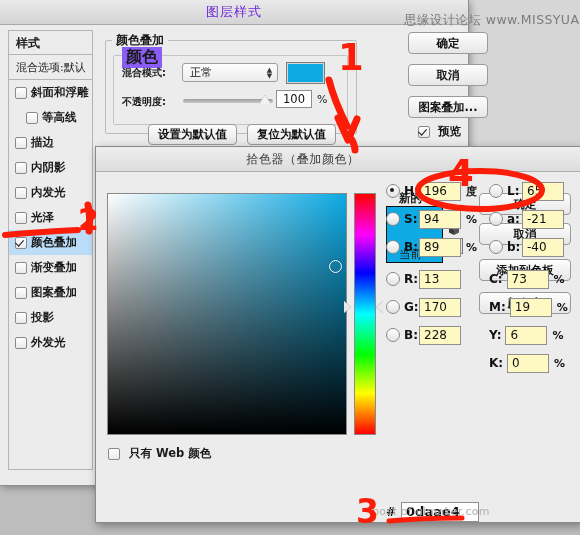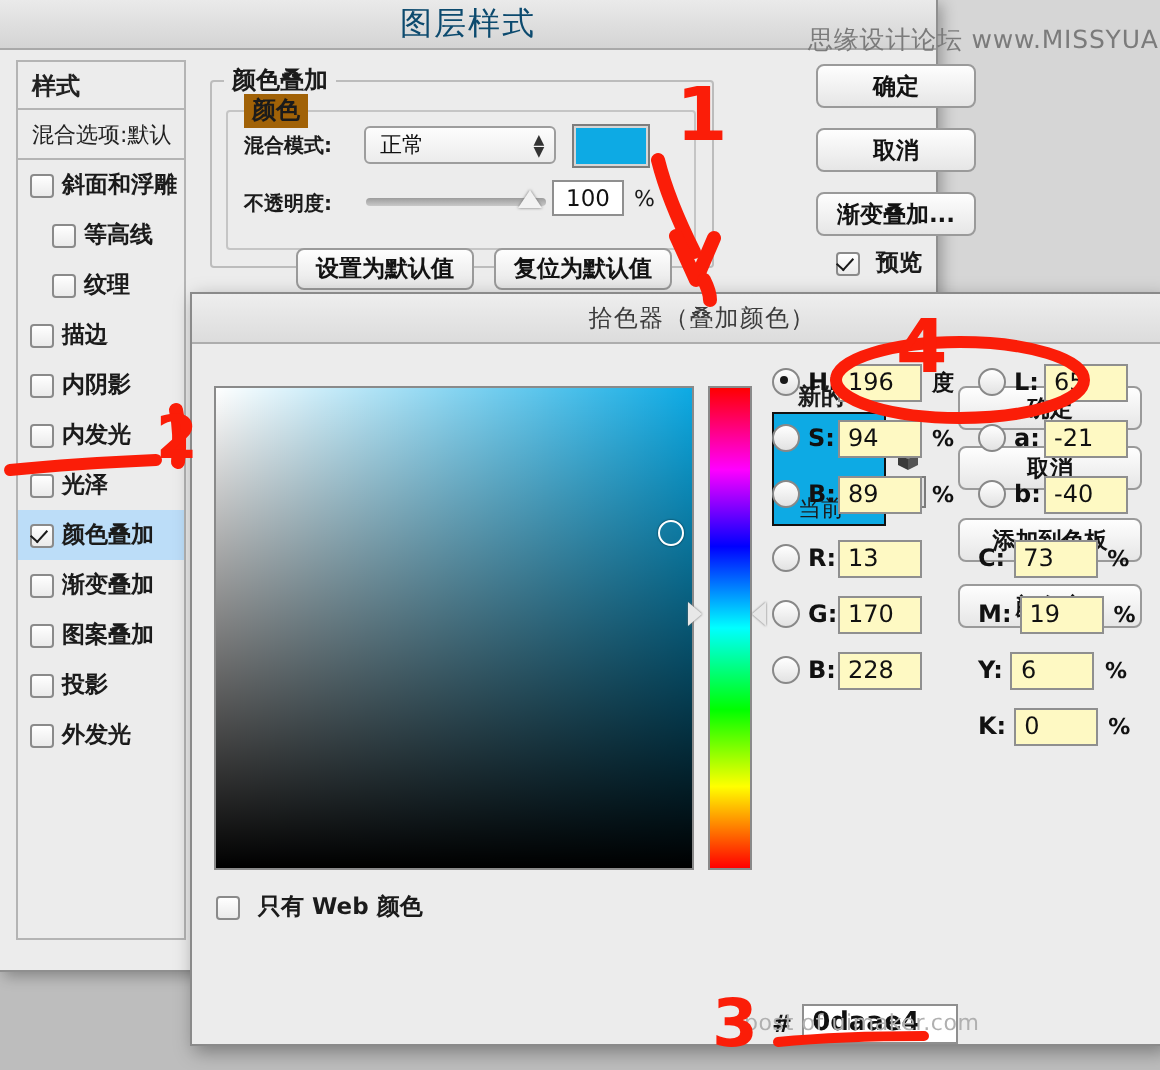--- a/index.html
+++ b/index.html
@@ -24,21 +24,21 @@
     background:#ececec;border-right:1px solid #8f8f8f;border-bottom:1px solid #8f8f8f;
     box-shadow:2px 2px 7px rgba(0,0,0,.30);
   }
   #ls-titlebar{
     position:absolute;left:0;top:0;width:468px;height:24px;
     background:linear-gradient(#eaeaea,#d4d4d4);
     border-bottom:1px solid #a9a9a9;
   }
   #ls-title{
     position:absolute;left:0;top:0;width:468px;height:24px;line-height:24px;
-    text-align:center;font-size:16px;color:#0c4a6e;letter-spacing:1px;
+    text-align:center;font-size:13px;color:#6d28d9;letter-spacing:1px;
   }
 
   
   #styles-col{position:absolute;left:8px;top:30px;width:85px;height:440px;}
   #styles-head{
     width:85px;height:24px;line-height:24px;padding-left:7px;box-sizing:border-box;
     background:#ececec;border:1px solid #b4b4b4;border-bottom:none;font-size:12px;font-weight:bold;color:#222;
   }
   #styles-blend{
     width:85px;height:25px;line-height:25px;padding-left:7px;box-sizing:border-box;
@@ -71,22 +71,22 @@
   }
   #co-group-title{
     position:absolute;left:112px;top:32px;background:#ececec;padding:0 4px;
     font-size:12px;font-weight:bold;color:#1b1b1b;
   }
   #color-sub{
     position:absolute;left:113px;top:55px;width:233px;height:68px;
     border:1px solid #c5c5c5;border-radius:2px;
   }
   #color-sub-title{
-    position:absolute;left:122px;top:47px;background:#a16207;padding:0 4px;
-    font-size:12px;font-weight:bold;color:#1b1b1b;
+    position:absolute;left:122px;top:47px;background:#8b5cf6;padding:0 4px;
+    font-size:16px;font-weight:bold;color:#1b1b1b;
   }
   .fld-label{font-size:10px;font-weight:bold;color:#1b1b1b;}
   #blend-label{position:absolute;left:122px;top:66px;}
   #blend-select{
     position:absolute;left:182px;top:63px;width:96px;height:19px;box-sizing:border-box;
     background:linear-gradient(#fdfdfd,#ececec);border:1px solid #9d9d9d;border-radius:3px;
     font-size:11px;color:#111;line-height:18px;padding-left:7px;
   }
   #blend-arrows{
     position:absolute;left:264px;top:64px;width:11px;height:17px;
@@ -134,21 +134,21 @@
   #picker-dialog{
     position:absolute;left:95px;top:146px;width:485px;height:375px;
     background:#ececec;border:1px solid #8a8a8a;
     box-shadow:2px 3px 9px rgba(0,0,0,.35);
   }
   #pk-titlebar{
     position:absolute;left:0;top:0;width:485px;height:24px;
     background:linear-gradient(#eeeeee,#dcdcdc);border-bottom:1px solid #adadad;
   }
   #pk-title{position:absolute;left:0;top:0;width:414px;height:24px;line-height:24px;text-align:center;
-    font-size:12px;color:#3c3c3c;letter-spacing:.6px;padding-left:48px;}
+    font-size:12px;color:#3c3c3c;letter-spacing:.6px;}
 
   #sv-field{
     position:absolute;left:11px;top:46px;width:238px;height:240px;
     border:1px solid #8a8a8a;
     background:
       linear-gradient(to top, #000, rgba(0,0,0,0)),
       linear-gradient(to right, #fff, rgba(255,255,255,0)),
       #00a8ec;
   }
   #sv-cursor{
@@ -237,24 +237,20 @@
     <div id="styles-blend">混合选项:默认</div>
     <div id="styles-list">
         <div class="style-item">
           <span class="cbx"></span>
           <span>斜面和浮雕</span>
         </div>
         <div class="style-item indent">
           <span class="cbx"></span>
           <span>等高线</span>
         </div>
-        <div class="style-item indent">
-          <span class="cbx"></span>
-          <span>纹理</span>
-        </div>
         <div class="style-item">
           <span class="cbx"></span>
           <span>描边</span>
         </div>
         <div class="style-item">
           <span class="cbx"></span>
           <span>内阴影</span>
         </div>
         <div class="style-item">
           <span class="cbx"></span>
@@ -301,21 +297,21 @@
   <div id="opacity-track"></div>
   <div id="opacity-knob"></div>
   <div id="opacity-input">100</div>
   <div id="opacity-pct">%</div>
 
   <div class="ps-btn" id="btn-set-default">设置为默认值</div>
   <div class="ps-btn" id="btn-reset-default">复位为默认值</div>
 
   <div class="ps-btn" id="ls-ok">确定</div>
   <div class="ps-btn" id="ls-cancel">取消</div>
-  <div class="ps-btn" id="ls-newstyle">渐变叠加...</div>
+  <div class="ps-btn" id="ls-newstyle">图案叠加...</div>
   <div id="ls-preview">
     <span class="cbx on"></span>
     <span>预览</span>
   </div>
   <div class="ps-btn" id="ls-ghost-btn"></div>
 </div>
 
 <div id="picker-dialog">
   <div id="pk-titlebar"></div>
   <div id="pk-title">拾色器（叠加颜色）</div>

